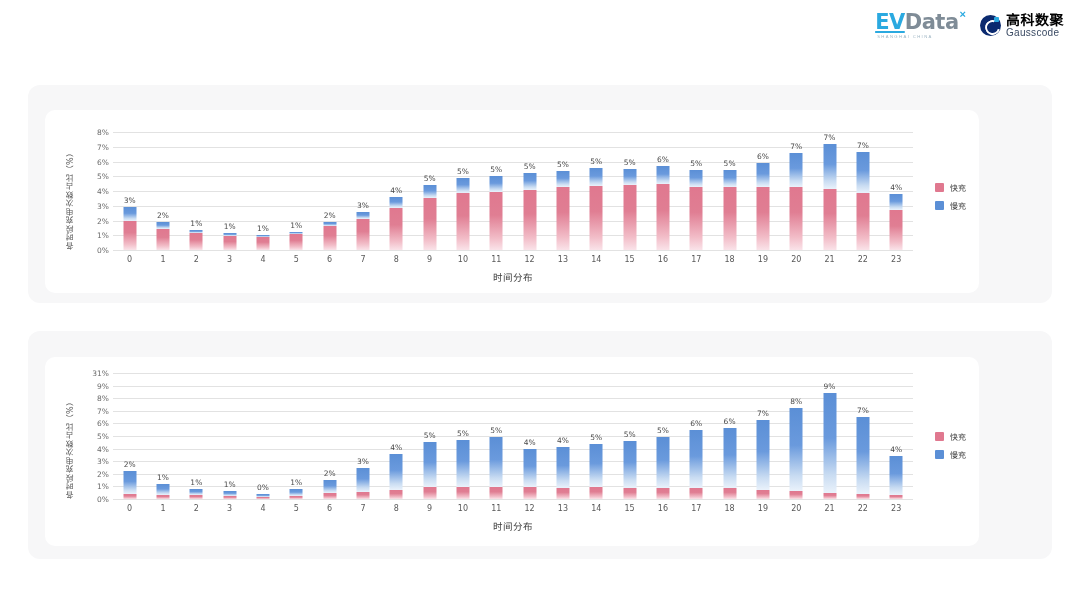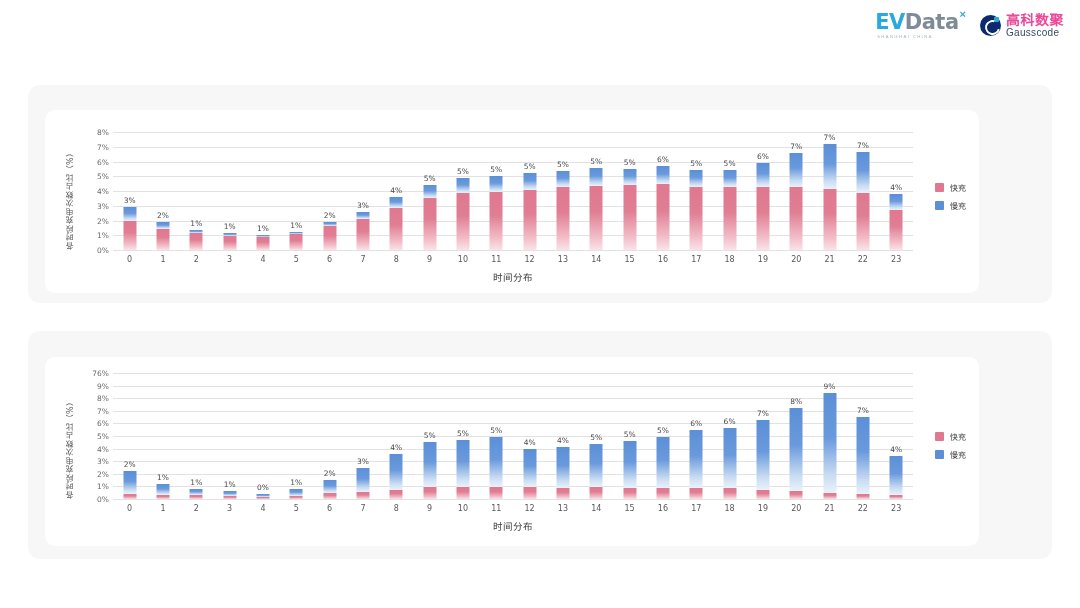--- a/index.html
+++ b/index.html
@@ -15,38 +15,38 @@
   
   .header{position:absolute;top:0;left:0;width:1080px;height:60px;}
   .logos{position:absolute;right:16px;top:12px;display:flex;align-items:center;gap:14px;}
   .logo-evdata{display:flex;flex-direction:column;align-items:flex-start;line-height:1;}
   .logo-evdata-top{display:flex;align-items:flex-start;}
   .ev-word{
     font-family:"DejaVu Sans",sans-serif;
     font-size:21px;font-weight:700;letter-spacing:-0.5px;
     color:#7f8c97;
   }
-  .ev-word .ev{color:#2aa9e0;}
+  .ev-word .ev{color:#2aa9e0;text-decoration:underline;}
   .ev-x{font-size:11px;color:#2aa9e0;font-weight:700;margin-left:1px;position:relative;top:-3px;}
   .ev-sub{font-size:4.2px;letter-spacing:1.4px;color:#9fb6c4;margin-top:2px;padding-left:2px;}
   .logo-gauss{display:flex;align-items:center;gap:5px;}
   .gauss-mark{
     width:21px;height:21px;border-radius:50%;
     background:#0b2a6f;position:relative;flex:0 0 auto;
   }
   .gauss-mark::after{
     content:"";position:absolute;left:5px;top:5px;width:11px;height:11px;
     border-radius:50%;border:2.5px solid #fff;border-right-color:transparent;
     transform:rotate(-30deg);
   }
   .gauss-mark::before{
     content:"";position:absolute;right:2px;top:2px;width:5px;height:5px;border-radius:1px;background:#2aa9e0;
   }
   .gauss-text{display:flex;flex-direction:column;line-height:1.05;}
-  .gauss-cn{font-size:14px;font-weight:700;color:#ec4899;letter-spacing:0.5px;}
+  .gauss-cn{font-size:14px;font-weight:700;color:#000000;letter-spacing:0.5px;}
   .gauss-en{font-size:10px;color:#3a4a63;letter-spacing:0.3px;}
 
   
   .card{
     position:absolute;left:28px;width:1024px;
     background:#f7f7f8;border-radius:12px;
   }
   .card-bev{top:85px;height:218px;}
   .card-phev{top:331px;height:228px;}
 
@@ -392,21 +392,21 @@
           <div class="ytick" style="top: 63px;">5%</div>
           <div class="gridline" style="top: 50.4px;"></div>
           <div class="ytick" style="top: 50.4px;">6%</div>
           <div class="gridline" style="top: 37.8px;"></div>
           <div class="ytick" style="top: 37.8px;">7%</div>
           <div class="gridline" style="top: 25.2px;"></div>
           <div class="ytick" style="top: 25.2px;">8%</div>
           <div class="gridline" style="top: 12.6px;"></div>
           <div class="ytick" style="top: 12.6px;">9%</div>
           <div class="gridline" style="top: 0px;"></div>
-          <div class="ytick" style="top: 0px;">76%</div>
+          <div class="ytick" style="top: 0px;">31%</div>
           <div class="bars">
             <div class="bargroup">
               <div class="bar" style="height: 27.972px; width: 13px;">
                 <div class="seg-slow" style="height: 81.0811%;"></div>
                 <div class="seg-fast" style="height: 18.9189%;"></div>
               </div>
               <div class="bar-label" style="bottom: 29.972px;">2%</div>
               <div class="xtick">0</div>
             </div>
             <div class="bargroup">

